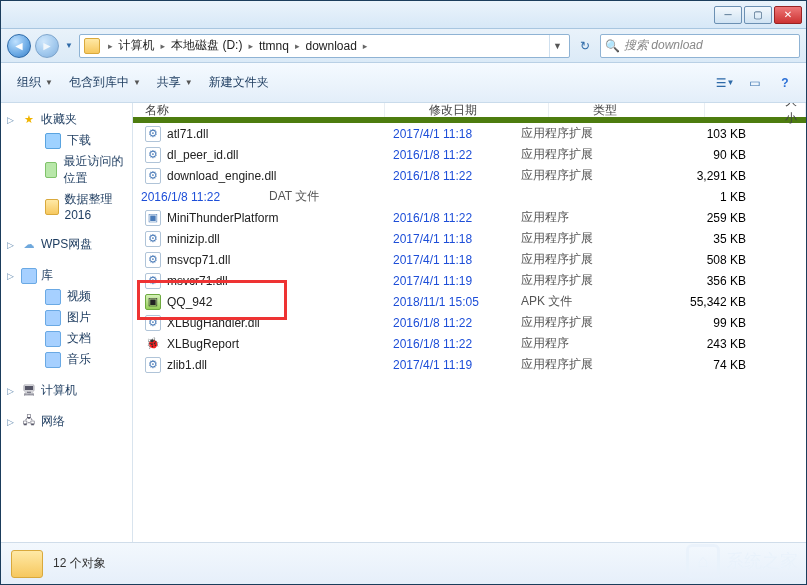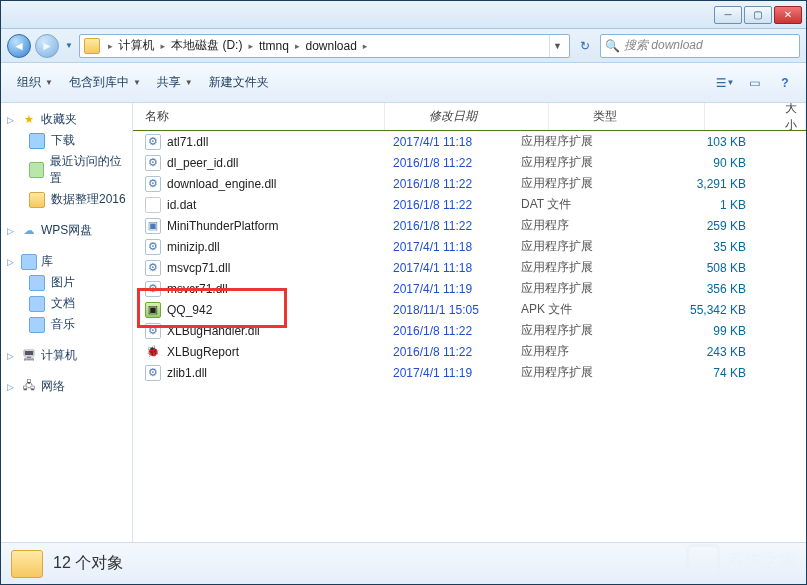--- a/index.html
+++ b/index.html
@@ -28,54 +28,54 @@
   .toolitem { padding: 4px 8px; display: flex; align-items: center; gap: 4px; cursor: pointer; }
   .toolitem .dd { font-size: 8px; color: #555; }
   .toolright { margin-left: auto; display: flex; align-items: center; gap: 4px; }
   .iconbtn { width: 26px; height: 22px; border: 1px solid transparent; display: flex; align-items: center; justify-content: center; color: #2e6aa8; font-size: 12px; cursor: pointer; }
   
   .bodysplit { flex: 1; display: flex; overflow: hidden; }
   .navpane { width: 176px; background: #fff; border-right: 1px solid #d9e4ee; overflow-y: auto; font-size: 12px; padding: 6px 0; }
   .nsection { margin-bottom: 10px; }
   .nhead { display: flex; align-items: center; gap: 4px; padding: 2px 6px; color: #1b3a5e; cursor: default; }
   .nhead .exp { width: 10px; font-size: 9px; color: #6b90b3; }
-  .nitem { display: flex; align-items: center; gap: 6px; padding: 2px 6px 2px 28px; color: #1b3a5e; cursor: pointer; }
+  .nitem { display: flex; align-items: center; gap: 6px; padding: 2px 6px 2px 44px; color: #1b3a5e; cursor: pointer; }
   .nicon { width: 16px; height: 16px; display: inline-flex; align-items: center; justify-content: center; border-radius: 2px; font-size: 11px; }
   .nicon.star { color: #f0b400; }
   .nicon.folder { background: linear-gradient(#ffe9a6,#f6c85f); border: 1px solid #d9a93c; }
   .nicon.blue { background: #9fd2ff; border: 1px solid #5aa4e0; }
   .nicon.green { background: #b8e7a9; border: 1px solid #7fc26a; }
   .nicon.cloud { color: #6fa8dc; }
   .nicon.lib { background: #a6d0ff; border: 1px solid #6aa9e4; }
   .nicon.comp { color: #556; }
   .nicon.net { color: #556; }
   
   .listpane { flex: 1; display: flex; flex-direction: column; background: #fff; }
-  .cols { height: 28px; display: flex; align-items: center; border-bottom: 1px solid #4d7c0f; font-size: 12px; color: #444; gap: 36px; }
+  .cols { height: 20px; display: flex; align-items: center; border-bottom: 6px solid #4d7c0f; font-size: 12px; color: #444; gap: 36px; }
   .col { padding: 0 8px; border-right: 1px solid #e9eef3; height: 100%; display: flex; align-items: center; }
   .col.name { width: 252px; padding-left: 12px; }
-  .col.date { width: 128px; font-style: italic; }
+  .col.date { width: 128px; }
   .col.type { width: 120px; }
   .col.size { flex: 1; margin-left: 36px; }
   .rows { flex: 1; overflow: auto; position: relative; }
   .row { height: 21px; display: flex; align-items: center; font-size: 12px; color: #222; }
   .cell { padding: 0 8px; }
   .cell.name { width: 252px; display: flex; align-items: center; gap: 6px; padding-left: 12px; }
   .cell.date { width: 128px; color: #1d4ed8; }
   .cell.type { width: 120px; color: #555; }
-  .cell.size { flex: 1; text-align: right; padding-right: 60px; color: #0369a1; }
+  .cell.size { flex: 1; text-align: right; padding-right: 60px; color: #000000; }
   .ficon { width: 16px; height: 16px; display: inline-flex; align-items: center; justify-content: center; font-size: 11px; border-radius: 2px; }
   .ficon.dll { background: #fff; border: 1px solid #b0c4d8; color: #4a7bb8; }
   .ficon.dat { background: #fff; border: 1px solid #ccc; }
   .ficon.exe { background: #fff; border: 1px solid #b0c4d8; color: #4a7bb8; }
   .ficon.apk { background: linear-gradient(#d5f0b8,#96cf5a); border: 1px solid #6da93f; }
   .ficon.bug { color: #c62828; }
   .hl { position: absolute; border: 3px solid #e33; pointer-events: none; }
   
-  .status { height: 42px; border-top: 1px solid #d0ddea; background: linear-gradient(#f3f8fd,#e6effa); display: flex; align-items: center; padding: 0 10px; gap: 10px; font-size: 16px; color: #333; }
+  .status { height: 42px; border-top: 1px solid #d0ddea; background: linear-gradient(#f3f8fd,#e6effa); display: flex; align-items: center; padding: 0 10px; gap: 10px; font-size: 12px; color: #333; }
   .status .bigfolder { width: 32px; height: 28px; background: linear-gradient(#ffe9a6,#f6c85f); border: 1px solid #d9a93c; border-radius: 3px; }
   
   .wm { position: absolute; right: 8px; bottom: 6px; color: #e9f2fb; font-size: 18px; opacity: .85; pointer-events: none; display:flex; align-items:center; gap:6px;}
   .wm .logo { width:34px; height:34px; border:3px solid #e9f2fb; border-radius:6px; display:flex; align-items:center; justify-content:center; font-size:18px;}
 </style>
 </head>
 <body>
 
 <div class="window">
 
@@ -164,20 +164,24 @@
           </div>
       </div>
       <div class="nsection">
         <div class="nhead">
             <span class="exp">▷</span>
             <span class="nicon lib"></span>
             <span>库</span>
           </div>
         <div class="nitem">
             <span class="nicon lib"></span>
+            <span>视频</span>
+          </div>
+        <div class="nitem">
+            <span class="nicon lib"></span>
             <span>图片</span>
           </div>
         <div class="nitem">
             <span class="nicon lib"></span>
             <span>文档</span>
           </div>
         <div class="nitem">
             <span class="nicon lib"></span>
             <span>音乐</span>
           </div>
@@ -227,24 +231,20 @@
           <div class="row">
             <div class="cell name">
               <span class="ficon dll">⚙</span>
               <span>download_engine.dll</span>
             </div>
             <div class="cell date">2016/1/8 11:22</div>
             <div class="cell type">应用程序扩展</div>
             <div class="cell size">3,291 KB</div>
           </div>
           <div class="row">
-            <div class="cell name">
-              <span class="ficon dat"></span>
-              <span>id.dat</span>
-            </div>
             <div class="cell date">2016/1/8 11:22</div>
             <div class="cell type">DAT 文件</div>
             <div class="cell size">1 KB</div>
           </div>
           <div class="row">
             <div class="cell name">
               <span class="ficon exe">▣</span>
               <span>MiniThunderPlatform</span>
             </div>
             <div class="cell date">2016/1/8 11:22</div>

